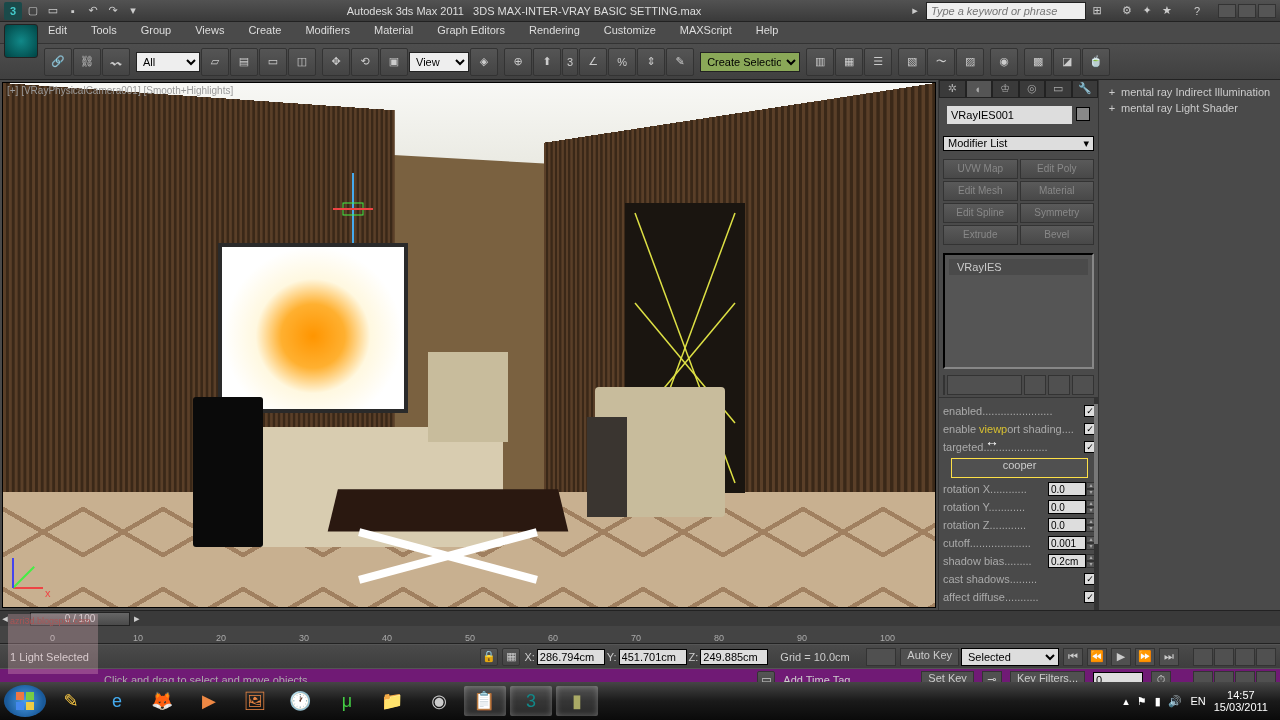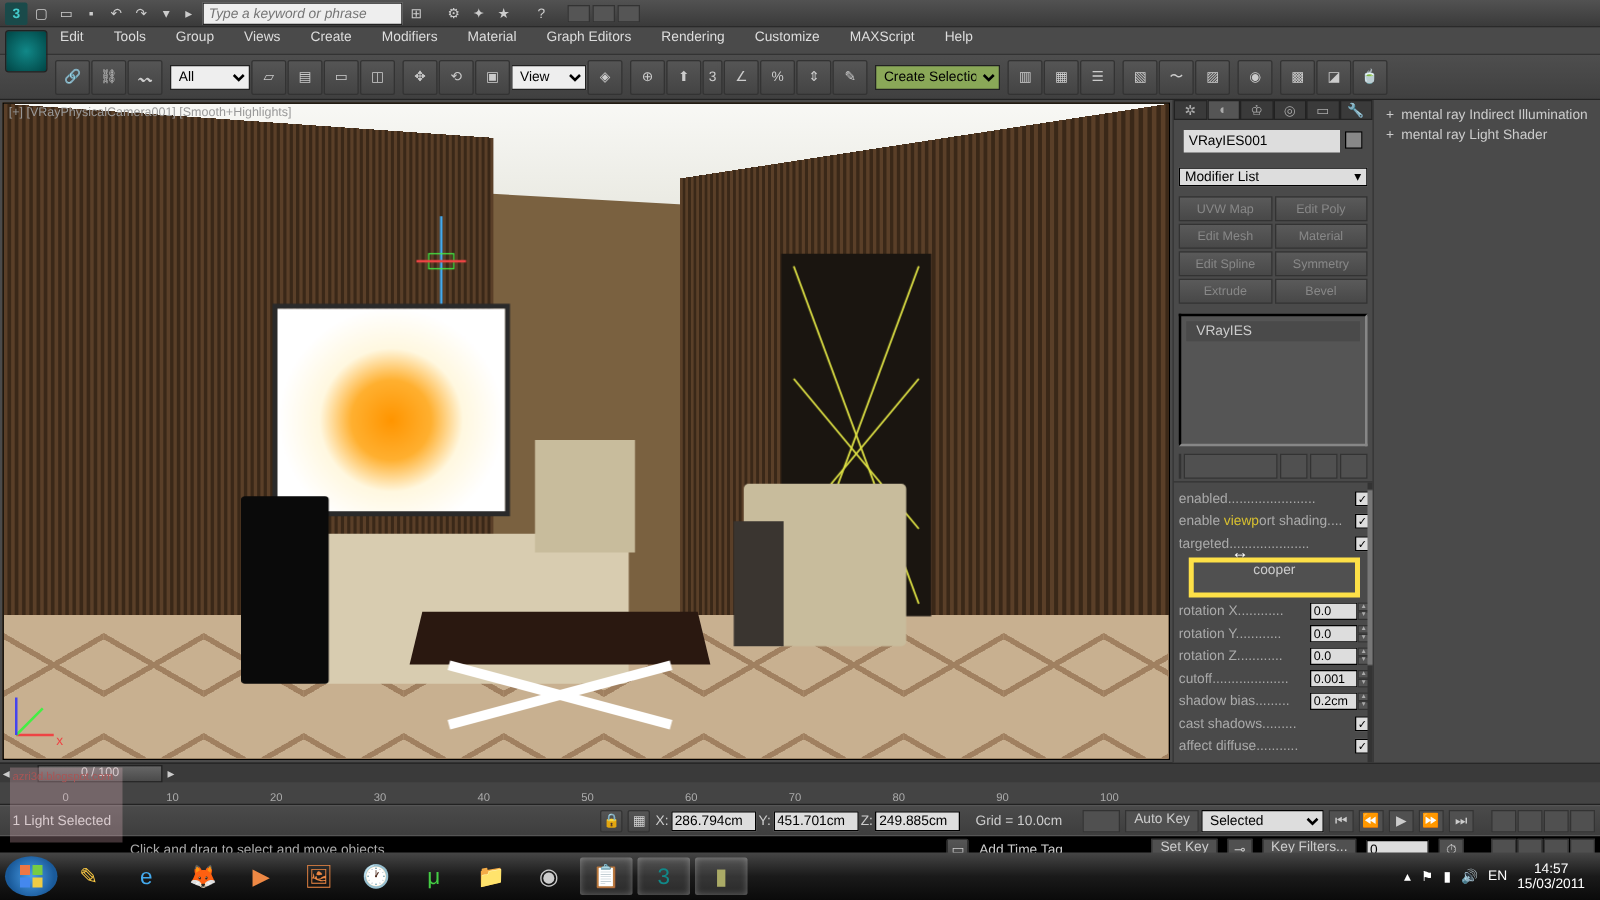--- a/index.html
+++ b/index.html
@@ -82,21 +82,21 @@
 
 .rollout-area { border-top: 1px solid #333; padding: 4px 2px 4px 4px; font-size: 10px; position: relative; }
 .param-row { display: flex; align-items: center; height: 18px; color: #aaa; }
 .param-label { flex: 1; overflow: hidden; white-space: nowrap; }
 .param-check { width: 12px; height: 12px; background: #ddd; border: 1px solid #000; display: flex; align-items: center; justify-content: center; color: #000; font-size: 9px; }
 .param-spin { display: flex; }
 .param-input { width: 38px; height: 14px; background: #ddd; color: #000; border: 1px solid #000; padding: 0 2px; font-size: 10px; }
 .param-arrows { width: 10px; display: flex; flex-direction: column; }
 .param-arrow { height: 7px; background: #555; border: 1px solid #333; font-size: 6px; text-align: center; line-height: 5px; }
 .hl-yellow { color: #d8c030; }
-.cooper-btn { margin: 2px 8px; height: 32px; background: #505050; border: 4px solid #fde047; text-align: center; color: #ccc; }
+.cooper-btn { margin: 2px 8px; height: 20px; background: #505050; border: 1px solid #fde047; text-align: center; color: #ccc; }
 .scroll-ind { position: absolute; right: 0; top: 0; bottom: 0; width: 4px; background: #333; }
 .scroll-thumb { position: absolute; right: 0; top: 6px; width: 4px; height: 140px; background: #777; }
 
 
 .flyout-item { padding: 2px 4px; color: #ccc; display: flex; align-items: center; gap: 4px; font-size: 10px; }
 .flyout-plus { width: 10px; text-align: center; }
 
 
 .timeline-area { background: #444; }
 .time-slider { height: 16px; background: #3a3a3a; display: flex; align-items: center; border-top: 1px solid #222; }
@@ -109,21 +109,21 @@
 .status-left { width: 100px; padding-left: 6px; }
 .coord-group { display: flex; gap: 2px; align-items: center; }
 .coord-field { width: 68px; height: 16px; background: #ddd; color: #000; padding: 0 2px; border: 1px solid #000; }
 .anim-controls { display: flex; gap: 2px; margin-left: auto; justify-content: center; }
 .anim-btn-wide { padding: 0 6px; height: 18px; background: #505050; border: 1px solid #333; color: #ccc; }
 .key-combo { width: 98px; height: 18px; background: #ddd; color: #000; border: 1px solid #000; padding: 0 2px; }
 .play-btn { width: 20px; height: 18px; background: #505050; border: 1px solid #333; display: flex; align-items: center; justify-content: center; }
 .nav-grid { display: grid; grid-template-columns: repeat(4, 20px); gap: 1px; }
 .nav-btn { width: 20px; height: 18px; background: #505050; border: 1px solid #333; }
 
-.status-bar2 { height: 22px; background: #000000; display: flex; align-items: center; padding: 0 4px; gap: 8px; font-size: 10px; border-top: 1px solid #555; }
+.status-bar2 { height: 22px; background: #701a75; display: flex; align-items: center; padding: 0 4px; gap: 8px; font-size: 10px; border-top: 1px solid #555; }
 .prompt-area { flex: 1; color: #aaa; padding-left: 100px; }
 
 
 .taskbar { height: 38px; background: linear-gradient(#464646, #1a1a1a 50%, #0a0a0a); display: flex; align-items: center; padding: 0 4px; gap: 4px; position: absolute; bottom: 0; left: 0; right: 0; }
 .start-orb { width: 42px; height: 32px; background: radial-gradient(circle, #4a9ee8 0%, #1a5a9a 70%); border-radius: 50%; display: flex; align-items: center; justify-content: center; }
 .task-icon { width: 42px; height: 30px; border-radius: 2px; display: flex; align-items: center; justify-content: center; font-size: 18px; }
 .task-icon.active { background: rgba(255,255,255,0.12); box-shadow: inset 0 0 6px rgba(255,255,255,0.3); }
 .tray { margin-left: auto; display: flex; align-items: center; gap: 8px; color: #fff; font-size: 10px; padding-right: 8px; }
 .clock { text-align: center; line-height: 12px; }
 
@@ -136,20 +136,23 @@
 
 <div class="titlebar">
   <div class="titlebar-left">
     <div class="titlebar-icon">3</div>
     <div class="tb-btn">▢</div>
     <div class="tb-btn">▭</div>
     <div class="tb-btn">▪</div>
     <div class="tb-btn">↶</div>
     <div class="tb-btn">↷</div>
     <div class="tb-btn">▾</div>
+  </div>
+  <div class="titlebar-title">
+    <span>Autodesk 3ds Max  2011</span>&nbsp;&nbsp;&nbsp;<span>3DS MAX-INTER-VRAY BASIC SETTING.max</span>
   </div>
   <div class="titlebar-right">
     <div class="tb-btn">▸</div>
     <input class="search-box" placeholder="Type a keyword or phrase" style="">
     <div class="tb-btn">⊞</div>
     <div style="width:8px"></div>
     <div class="tb-btn">⚙</div>
     <div class="tb-btn">✦</div>
     <div class="tb-btn">★</div>
     <div style="width:8px"></div>

